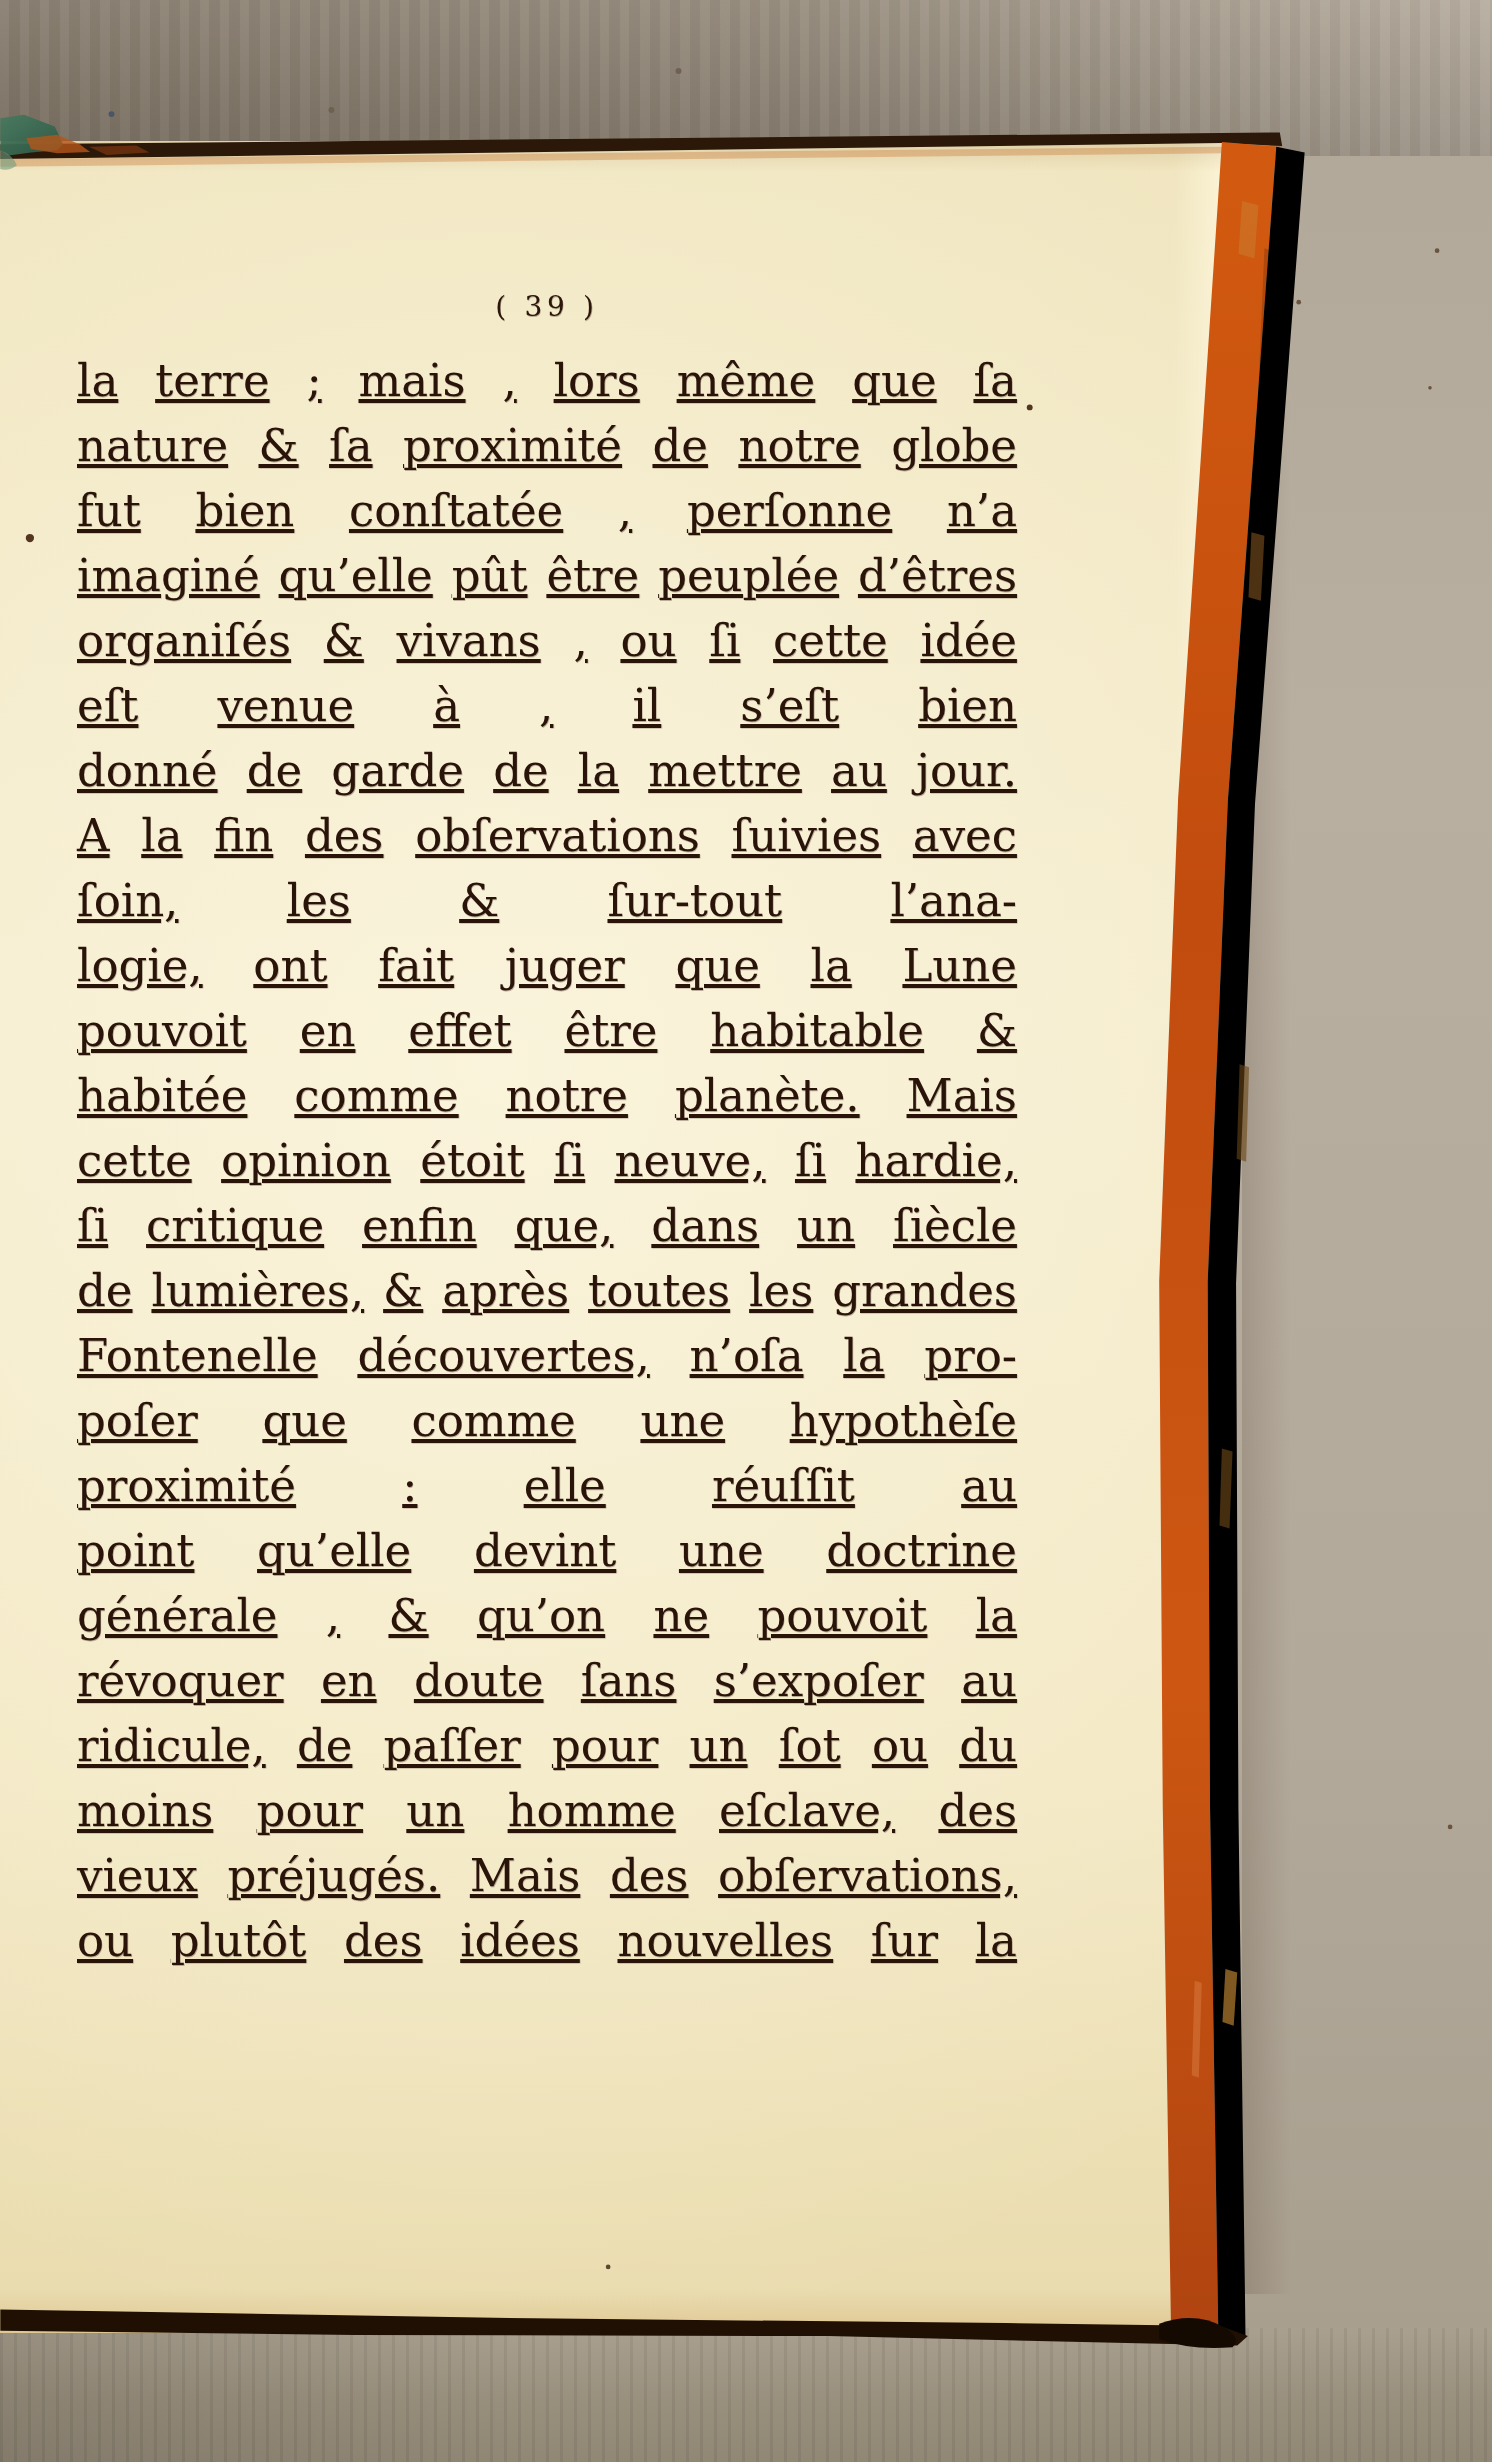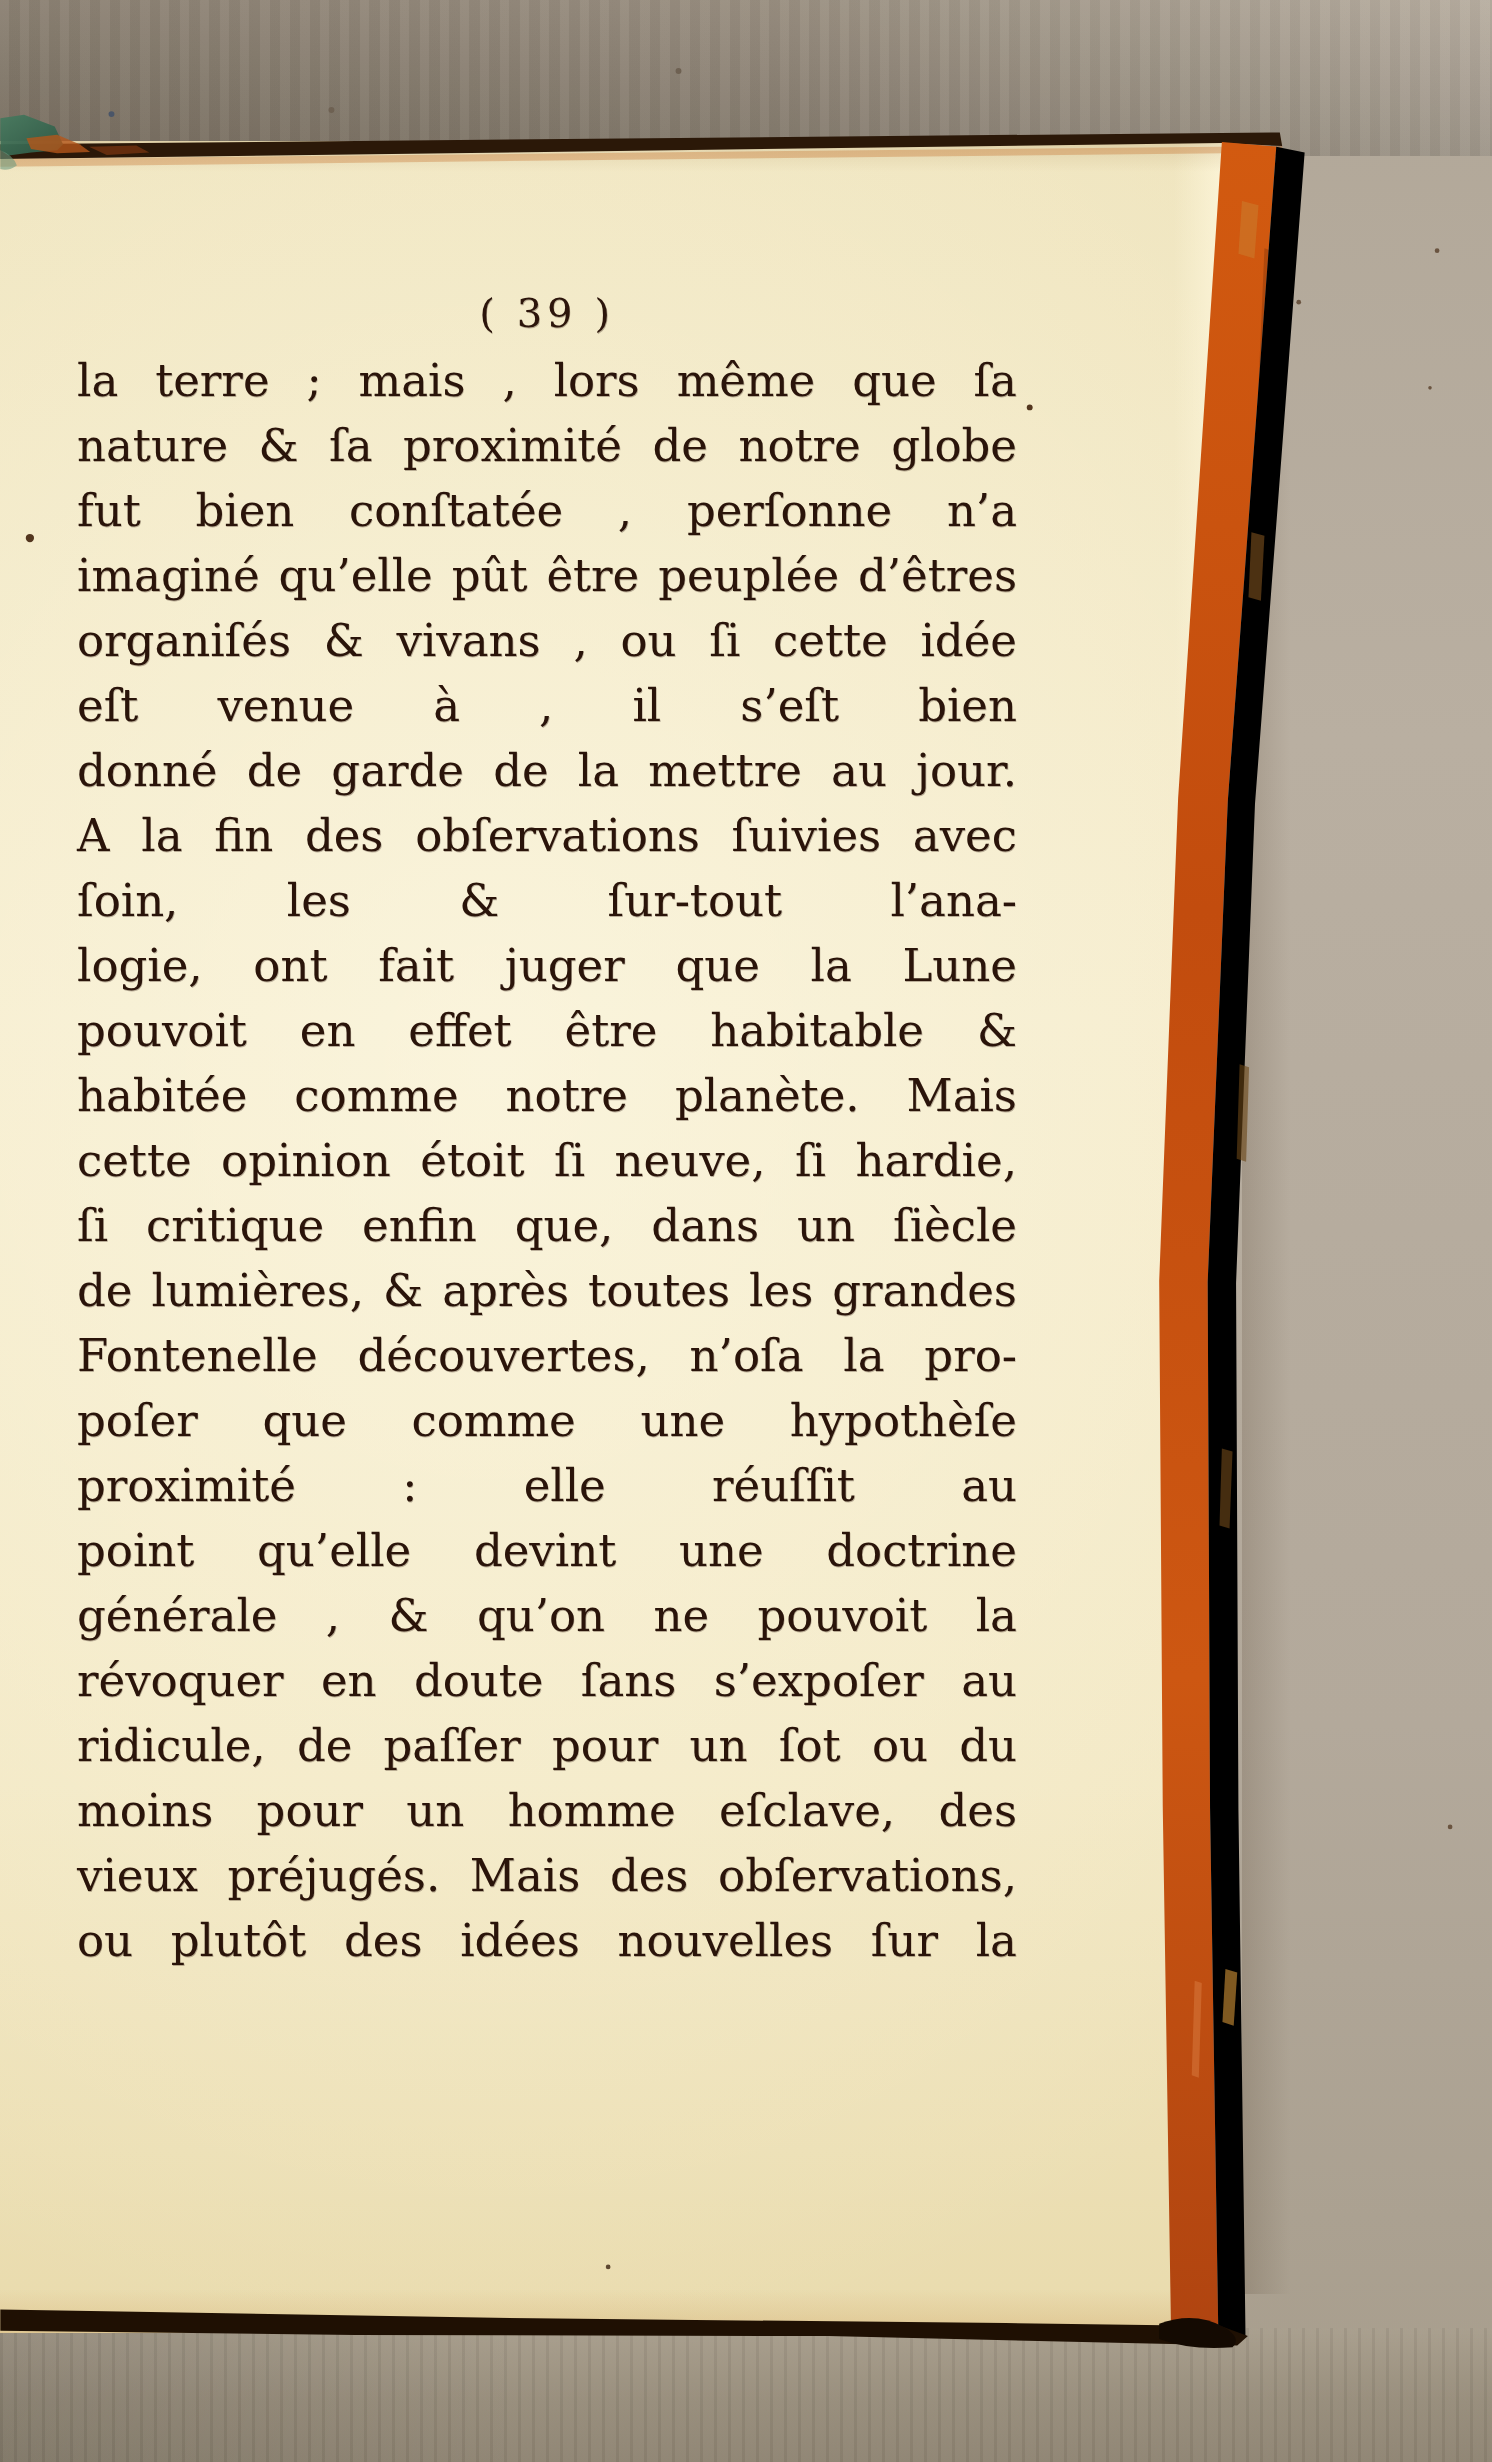--- a/index.html
+++ b/index.html
@@ -45,36 +45,37 @@
       linear-gradient(to bottom, rgba(150,110,50,0.18) 0px, rgba(150,110,50,0) 31px),
       linear-gradient(to top, rgba(185,120,45,0.20) 0px, rgba(185,120,45,0) 44px),
       linear-gradient(to left, rgba(253,246,218,0.95) 0px, rgba(253,246,218,0) 56px),
       radial-gradient(ellipse 130% 80% at 40% 42%, rgba(255,252,235,0.55), rgba(255,252,235,0) 75%),
       linear-gradient(to bottom, #efe4bd 0%, #f4eac9 40%, #f2e7c2 75%, #e9dbad 100%);
   }
 
   .page-header {
     position: absolute; left: 77px; top: 149px; width: 940px;
     text-align: center;
-    font-size: 40px;
+    font-size: 28px;
     letter-spacing: 4.7px;
     color: #2c150b;
     text-shadow: 0.6px 0.6px 0.6px rgba(46,24,12,0.30);
   }
 
   .text-block {
     position: absolute; left: 77px; top: 213px; width: 940px;
     color: #2a140a;
     text-shadow: 0.6px 0.6px 0.6px rgba(46,24,12,0.30);
   }
   .text-line {
     display: flex;
     justify-content: space-between;
     height: 65px;
     font-size: 45px;
+    text-decoration: underline;
   }
   .text-line span { white-space: pre; }
 
   .edges { position: absolute; left: 0; top: 0; pointer-events: none; }
 </style>
 </head>
 <body>
 
 <div class="bg-top"></div>
 <div class="bg-bottom"></div>

